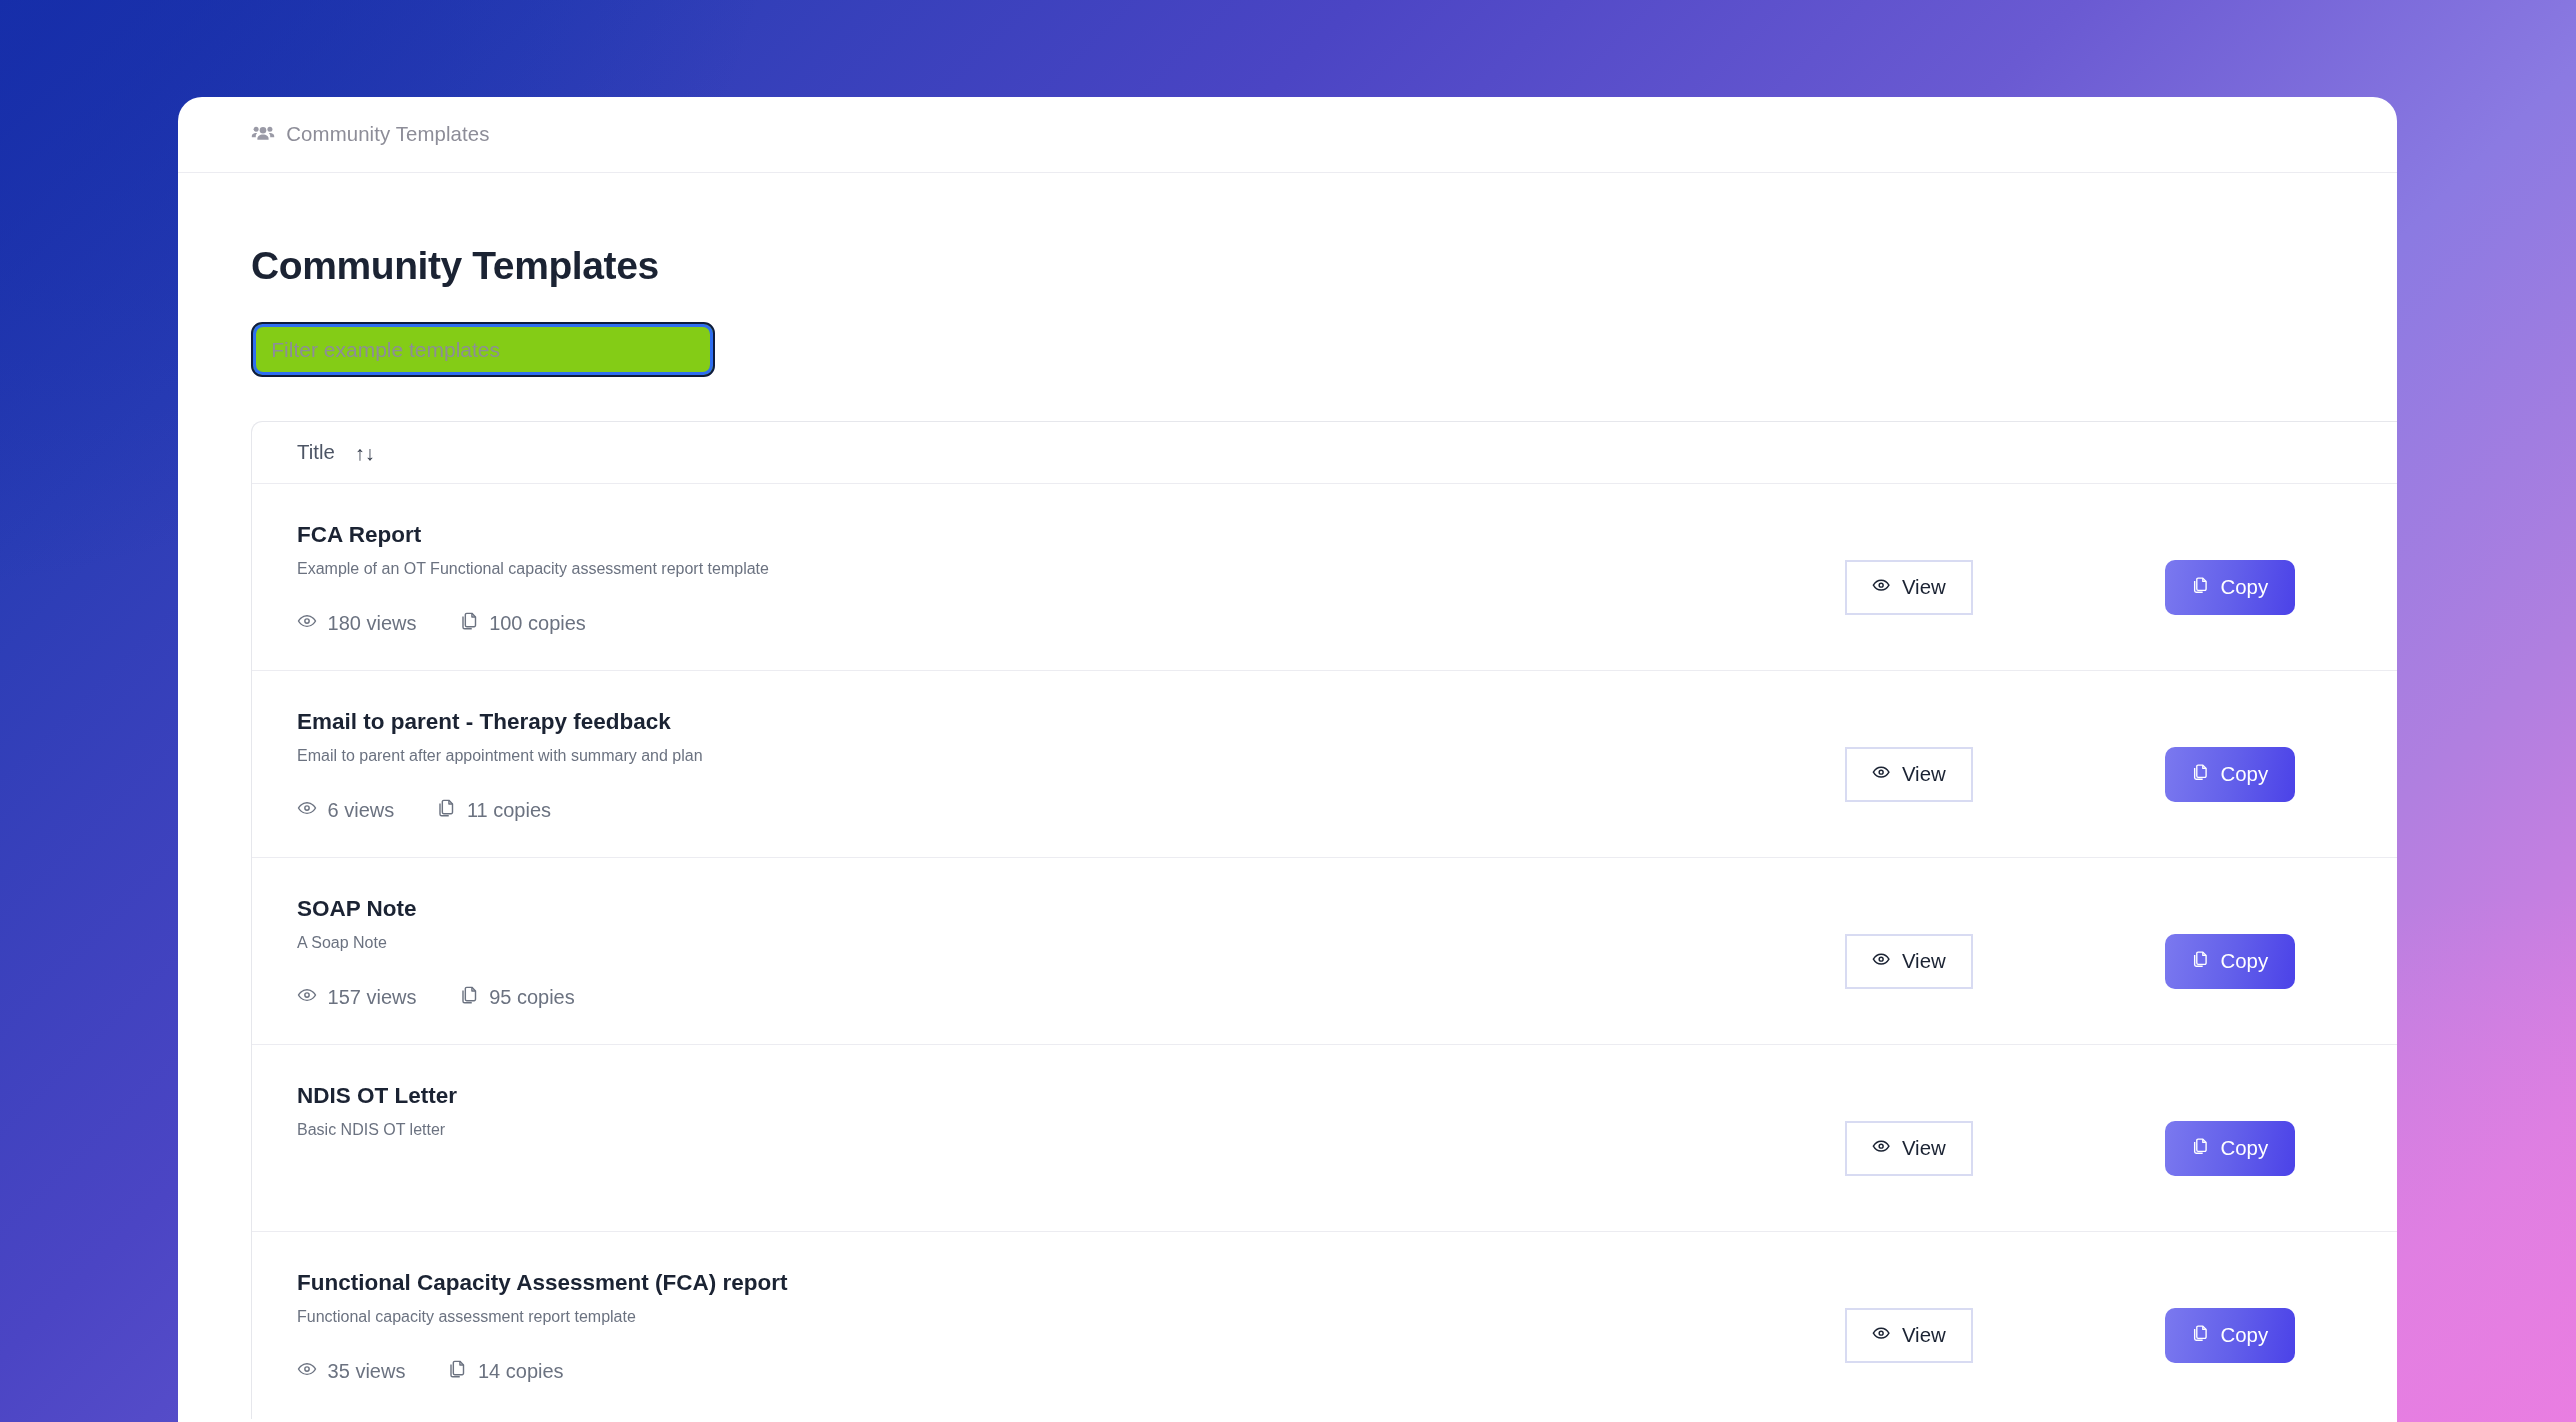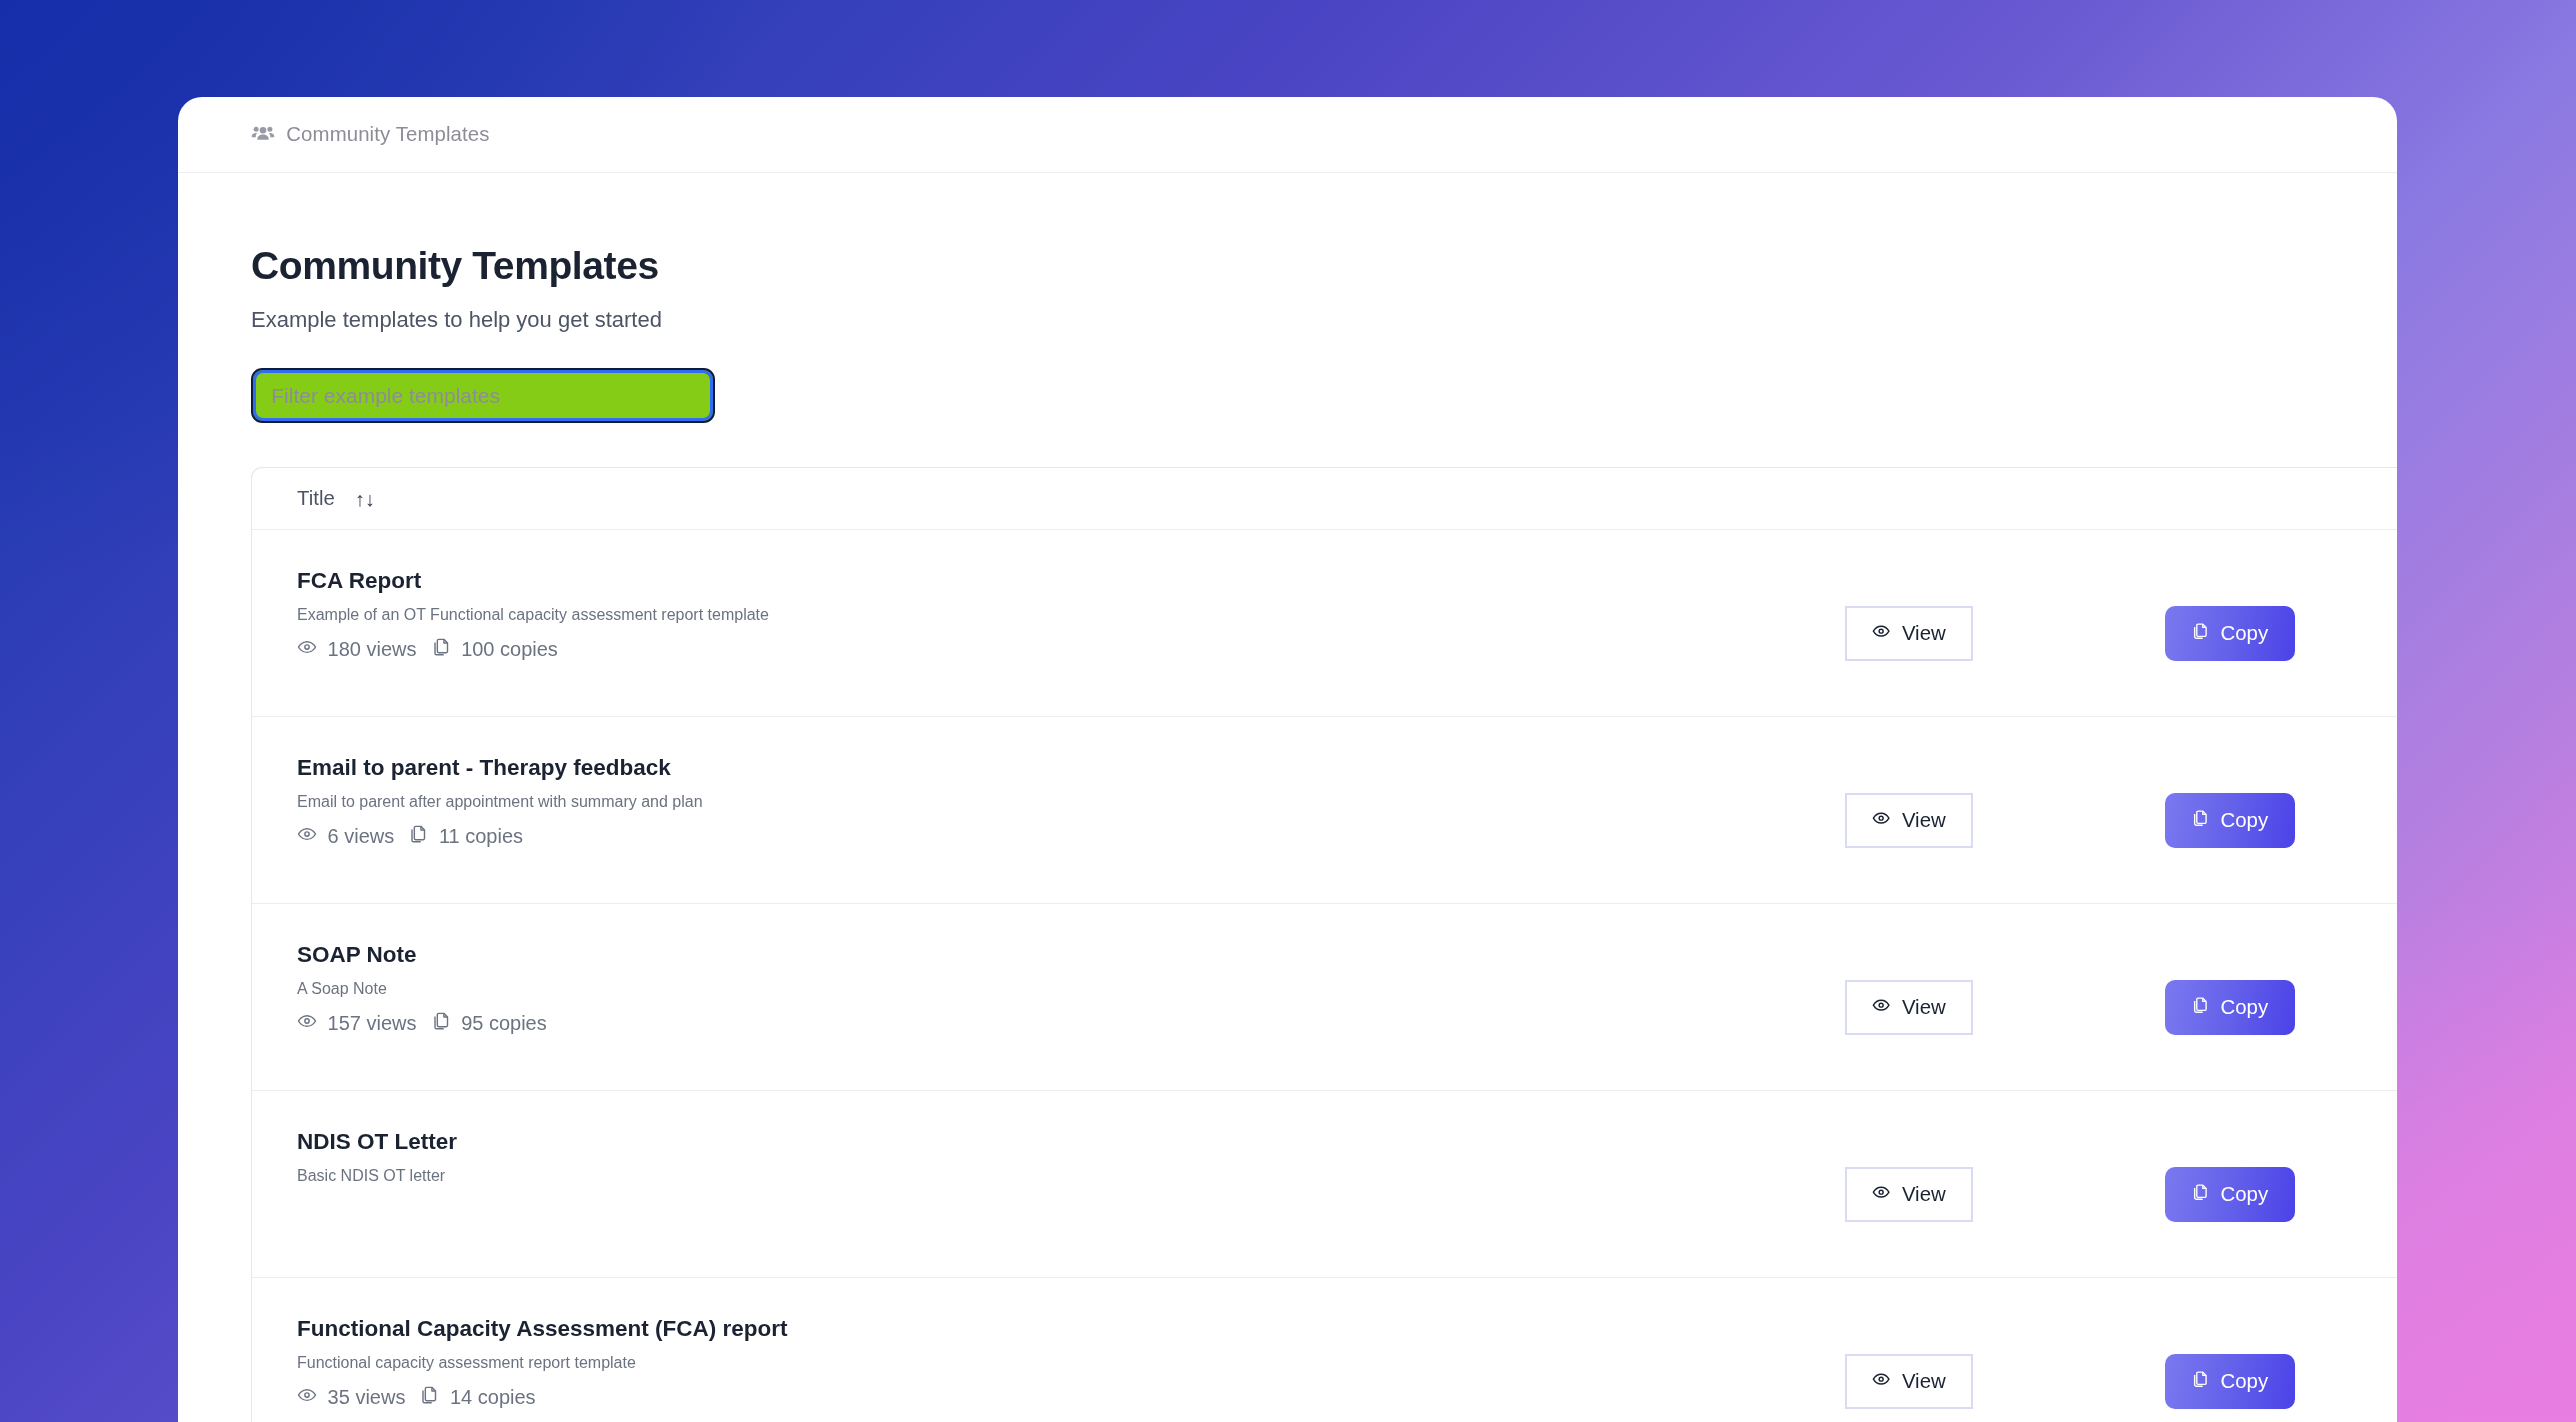--- a/index.html
+++ b/index.html
@@ -195,22 +195,22 @@
   .row-desc {
     font-size: 16px;
     color: #6b7280;
     margin-top: 12.7px;
     line-height: 1.15;
   }
 
   .row-stats {
     display: flex;
     align-items: flex-end;
-    gap: 14px;
-    margin-top: 12px;
+    gap: 42px;
+    margin-top: 32px;
   }
 
   .stat {
     display: flex;
     align-items: center;
     gap: 10.6px;
     font-size: 20px;
     color: #6b7280;
   }
 
@@ -281,21 +281,20 @@
           <path d="M19.1 11.1c-.5 0-.9.1-1.3.2.9.7 1.4 1.7 1.4 2.8v1.1h4.0v-1.1c0-1.6-1.7-3-4.1-3z"></path>
         </svg>
       </span>
       <span class="breadcrumb-label">Community Templates</span>
     </div>
   </div>
 
   <div class="page-body">
 
     <h1 class="page-title">Community Templates</h1>
-    <p class="page-subtitle">Example templates to help you get started</p>
 
     <div class="filter-wrap">
       <input class="filter-input" type="text" placeholder="Filter example templates" style="">
     </div>
 
     <div class="table">
 
       <div class="table-head">
         <div class="col-title">
           <span>Title</span>

